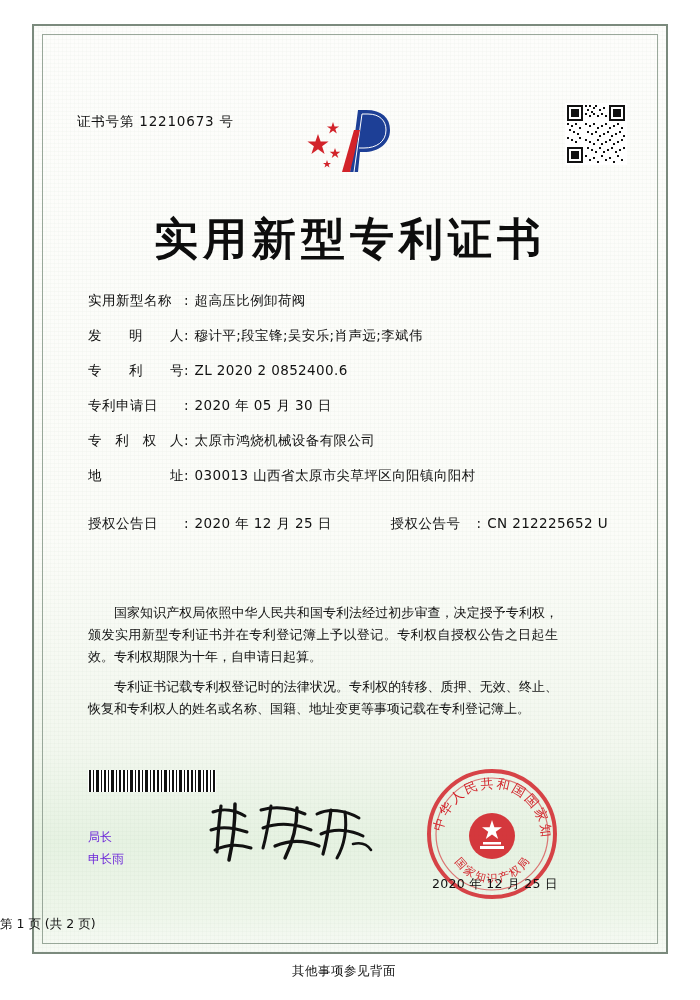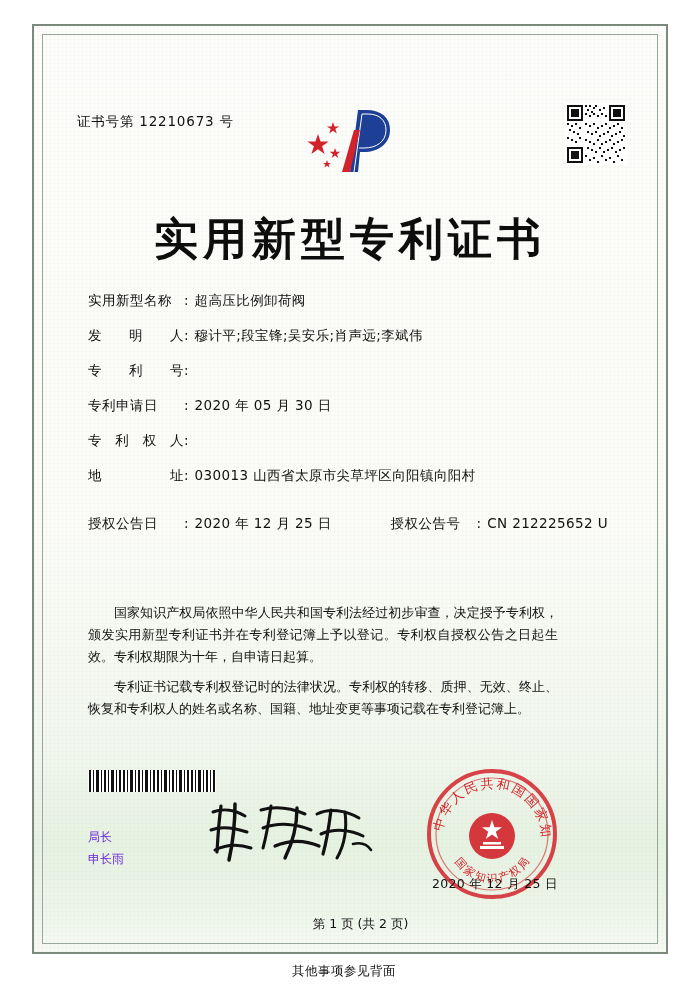--- a/index.html
+++ b/index.html
@@ -207,24 +207,23 @@
     color: #111;
     letter-spacing: 0.3px;
   }
 
   
   .page-indicator {
     position: absolute;
     left: 0;
     right: 0;
     top: 916px;
-    text-align: center;
+    text-align: left;
     font-size: 12.5px;
     color: #111;
-    padding-left: 21px;
   }
 
   
   .footnote {
     position: absolute;
     left: 0;
     right: 12px;
     top: 963px;
     text-align: center;
     font-size: 12.5px;
@@ -375,36 +374,38 @@
       <div class="field-value">穆计平;段宝锋;吴安乐;肖声远;李斌伟</div>
     </div>
 
     <div class="field-row">
       <div class="field-label spread">
         <span>专</span>
         <span>利</span>
         <span>号</span>
       </div>
       <div class="field-colon">:</div>
+      <div class="field-value">ZL 2020 2 0852400.6</div>
     </div>
 
     <div class="field-row">
       <div class="field-label">专利申请日</div>
       <div class="field-colon">:</div>
       <div class="field-value">2020 年 05 月 30 日</div>
     </div>
 
     <div class="field-row">
       <div class="field-label spread">
         <span>专</span>
         <span>利</span>
         <span>权</span>
         <span>人</span>
       </div>
       <div class="field-colon">:</div>
+      <div class="field-value">太原市鸿烧机械设备有限公司</div>
     </div>
 
     <div class="field-row">
       <div class="field-label spread">
         <span>地</span>
         <span>址</span>
       </div>
       <div class="field-colon">:</div>
       <div class="field-value">030013  山西省太原市尖草坪区向阳镇向阳村</div>
     </div>

